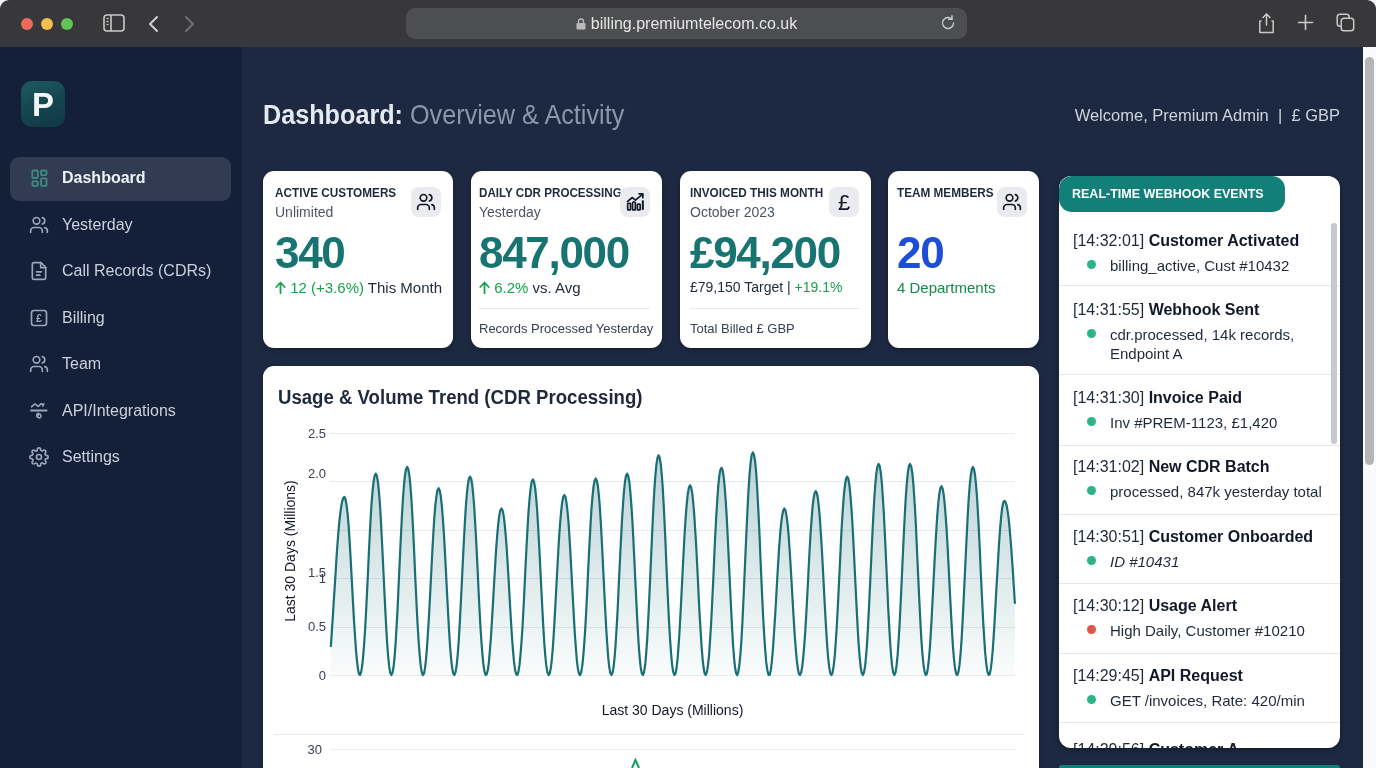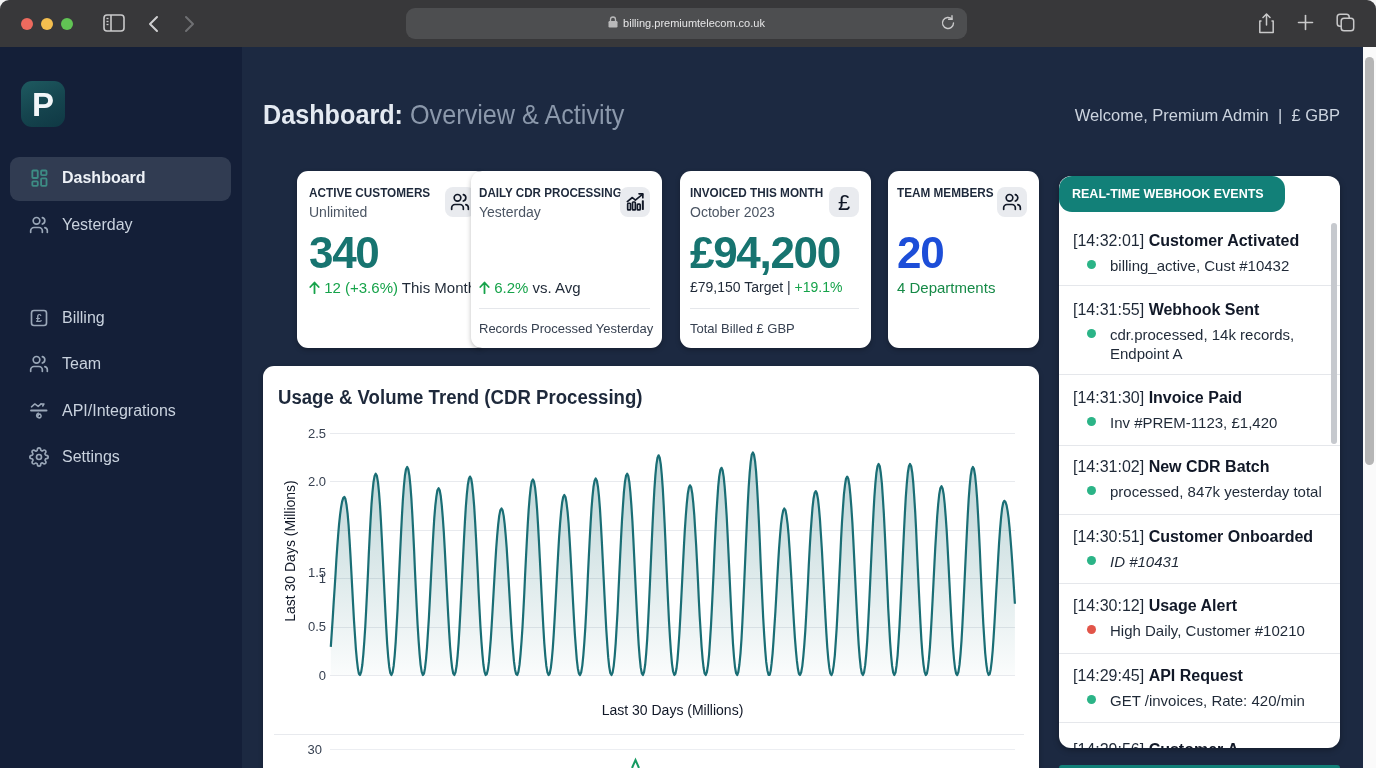--- a/index.html
+++ b/index.html
@@ -3,21 +3,21 @@
 <style>
 *{margin:0;padding:0;box-sizing:border-box;}
 html,body{width:1376px;height:768px;overflow:hidden;font-family:"Liberation Sans",sans-serif;background:#1c2941;-webkit-font-smoothing:antialiased;}
 
 #chromebg{position:absolute;left:0;top:0;width:1376px;height:12px;background:#f4f4f4;}
 #chrome{position:absolute;left:0;top:0;width:1376px;height:47px;background:#38383a;border-radius:9px 9px 0 0;}
 .tl{position:absolute;top:18px;width:12px;height:12px;border-radius:50%;}
 #sbicon{position:absolute;left:103px;top:14px;}
 .chev{position:absolute;top:15px;font-size:17px;}
 #urlbar{position:absolute;left:406px;top:8px;width:561px;height:31px;border-radius:9px;background:#4d4e50;}
-#urltext{position:absolute;left:0;top:0;width:100%;height:31px;line-height:31px;text-align:center;color:#e6e6e7;font-size:11px;}
+#urltext{position:absolute;left:0;top:0;width:100%;height:31px;line-height:31px;text-align:center;color:#e6e6e7;font-size:16px;}
 
 #page{position:absolute;left:0;top:47px;width:1376px;height:721px;background:#1c2941;}
 #sidebar{position:absolute;left:0;top:0;width:242px;height:721px;background:#141f38;}
 #logo{position:absolute;left:21px;top:34px;width:44px;height:46px;border-radius:11px;background:linear-gradient(155deg,#1e5a60 0%,#15444e 55%,#0f3844 100%);color:#f2f6f8;font-size:33px;font-weight:bold;text-align:center;line-height:47px;}
 .nav{position:absolute;left:10px;width:221px;height:44px;border-radius:9px;color:#c9d2de;font-size:16px;line-height:42px;}
 .nav .ic{position:absolute;left:19px;top:11px;line-height:0;}
 .nav .ic svg{display:block;}
 .nav .tx{position:absolute;left:52px;}
 .nav.active{background:#313c52;color:#eef2f7;font-weight:bold;}
 
@@ -122,20 +122,31 @@
         <span class="ic">
           <svg width="20" height="20" viewBox="0 0 24 24" fill="none" stroke="#9aa7b8" stroke-width="2" stroke-linecap="round" stroke-linejoin="round">
             <path d="M16 21v-2a4 4 0 0 0-4-4H6a4 4 0 0 0-4 4v2"></path>
             <circle cx="9" cy="7" r="4"></circle>
             <path d="M22 21v-2a4 4 0 0 0-3-3.87"></path>
             <path d="M16 3.13a4 4 0 0 1 0 7.75"></path>
           </svg>
         </span>
         <span class="tx">Yesterday</span>
       </div>
+<div class="nav" style="top:203px;">
+        <span class="ic">
+          <svg width="20" height="20" viewBox="0 0 24 24" fill="none" stroke="#9aa7b8" stroke-width="2" stroke-linecap="round" stroke-linejoin="round">
+            <path d="M14.5 2H6a2 2 0 0 0-2 2v16a2 2 0 0 0 2 2h12a2 2 0 0 0 2-2V7.5L14.5 2z"></path>
+            <polyline points="14 2 14 8 20 8"></polyline>
+            <line x1="9" y1="13" x2="15" y2="13"></line>
+            <line x1="9" y1="17" x2="13" y2="17"></line>
+          </svg>
+        </span>
+        <span class="tx">Call Records (CDRs)</span>
+      </div>
 <div class="nav" style="top:250px;">
         <span class="ic">
           <svg width="20" height="20" viewBox="0 0 24 24" fill="none" stroke="#9aa7b8" stroke-width="2" stroke-linecap="round" stroke-linejoin="round">
             <rect x="3" y="3" width="18" height="18" rx="3"></rect>
             <text x="12" y="16.5" font-size="13" font-family="Liberation Sans" fill="#9aa7b8" stroke="none" text-anchor="middle" font-weight="bold">£</text>
           </svg>
         </span>
         <span class="tx">Billing</span>
       </div>
 <div class="nav" style="top:296px;">
@@ -168,21 +179,21 @@
           </svg>
         </span>
         <span class="tx">Settings</span>
       </div>
 
   </div>
 
   <div id="heading">Dashboard: <span>Overview &amp; Activity</span></div>
   <div id="welcome">Welcome, Premium Admin&nbsp; | &nbsp;£ GBP</div>
 
-<div class="card" style="left:263px;width:190px;margin-left:34px;--p:12px;">
+<div class="card" style="left:263px;width:190px;--p:12px;">
   <div class="ttl">ACTIVE CUSTOMERS</div>
       <div class="sub">Unlimited</div>
   <div class="icbox">
         <svg width="20" height="20" viewBox="0 0 24 24" fill="none" stroke="#111827" stroke-width="2" stroke-linecap="round" stroke-linejoin="round">
           <path d="M16 21v-2a4 4 0 0 0-4-4H6a4 4 0 0 0-4 4v2"></path>
           <circle cx="9" cy="7" r="4"></circle>
           <path d="M22 21v-2a4 4 0 0 0-3-3.87"></path>
           <path d="M16 3.13a4 4 0 0 1 0 7.75"></path>
         </svg>
       </div>
@@ -197,20 +208,21 @@
   <div class="icbox">
         <svg width="20" height="20" viewBox="0 0 24 24" fill="none" stroke="#111827" stroke-width="2" stroke-linecap="round" stroke-linejoin="round">
           <rect x="3.2" y="13.5" width="3.4" height="8" rx="0.8"></rect>
           <rect x="9" y="12" width="3.4" height="9.5" rx="0.8"></rect>
           <rect x="14.8" y="14.5" width="3.4" height="7" rx="0.8"></rect>
           <rect x="20.2" y="10" width="2.4" height="11.5" rx="0.8" fill="#111827" stroke="none"></rect>
           <path d="M2.8 11.5 L8.8 6.6 L12.4 9.8 L21 2.8" stroke-width="2"></path>
           <path d="M16.8 2.2 h4.6 v4.6" stroke-width="2" fill="none"></path>
         </svg>
       </div>
+  <div class="num">847,000</div>
   <div class="trend"><svg width="11" height="13" viewBox="0 0 11 13" style="vertical-align:-1px;" fill="none" stroke="#16a34a" stroke-width="1.8" stroke-linecap="round" stroke-linejoin="round">
           <path d="M5.5 12.2 V1.8 M1.3 6 L5.5 1.5 L9.7 6"></path>
         </svg><b> 6.2%</b> vs. Avg</div>
   <div class="div"></div>
       <div class="foot">Records Processed Yesterday</div>
 </div>
 <div class="card" style="left:680px;width:191px;--p:10px;">
   <div class="ttl">INVOICED THIS MONTH</div>
       <div class="sub">October 2023</div>
   <div class="icbox">
@@ -235,21 +247,21 @@
       </div>
   <div class="num" style="color:#1d4ed8;">20</div>
   <div class="trend" style="color:#168a47;">4 Departments</div>
 </div>
 
   <div id="chartcard">
     <div id="charttitle">Usage &amp; Volume Trend (CDR Processing)</div>
     <div class="gl" style="top:67px;"></div>
 <div class="ytick" style="left:23px;top:60px;">2.5</div>
 <div class="gl" style="top:115px;"></div>
-<div class="ytick" style="left:23px;top:108px;">2.0</div>
+<div class="ytick" style="left:23px;top:100px;">2.0</div>
 <div class="gl" style="top:164px;"></div>
 <div class="ytick" style="left:23px;top:156px;margin-top:43px;">1.5</div>
 <div class="gl" style="top:212px;"></div>
 <div class="ytick" style="left:23px;top:205px;">1</div>
 <div class="gl" style="top:261px;"></div>
 <div class="ytick" style="left:23px;top:253px;">0.5</div>
 <div class="gl" style="top:309px;"></div>
 <div class="ytick" style="left:23px;top:302px;">0</div>
 
     <div id="ytitle">Last 30 Days (Millions)</div>

